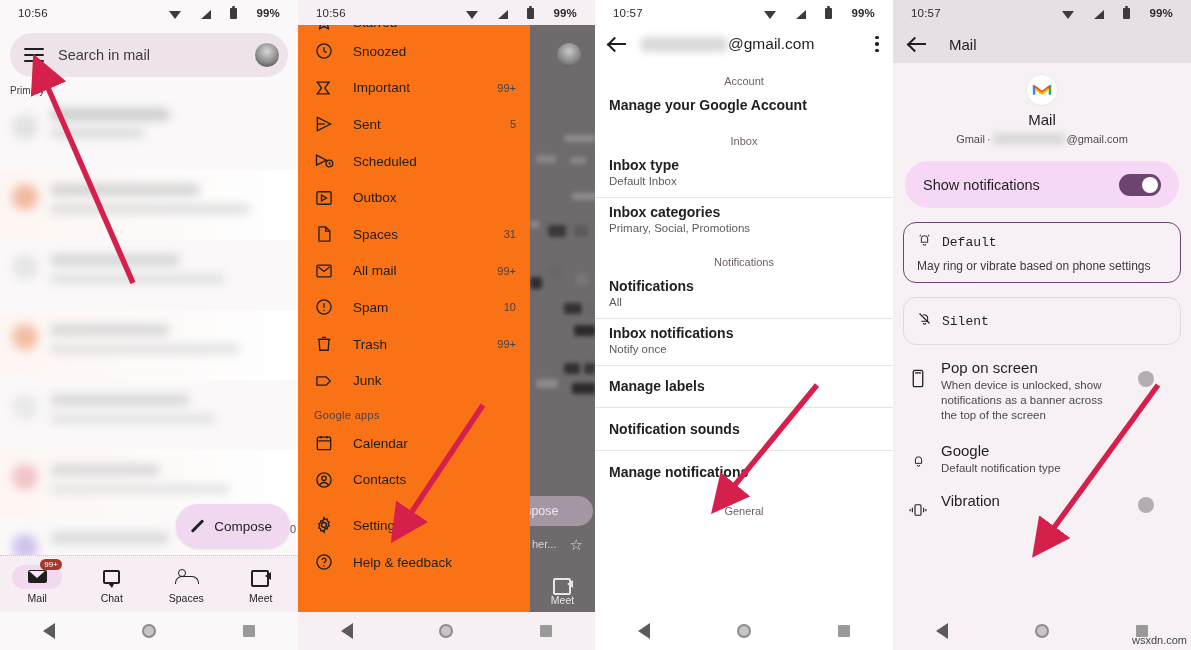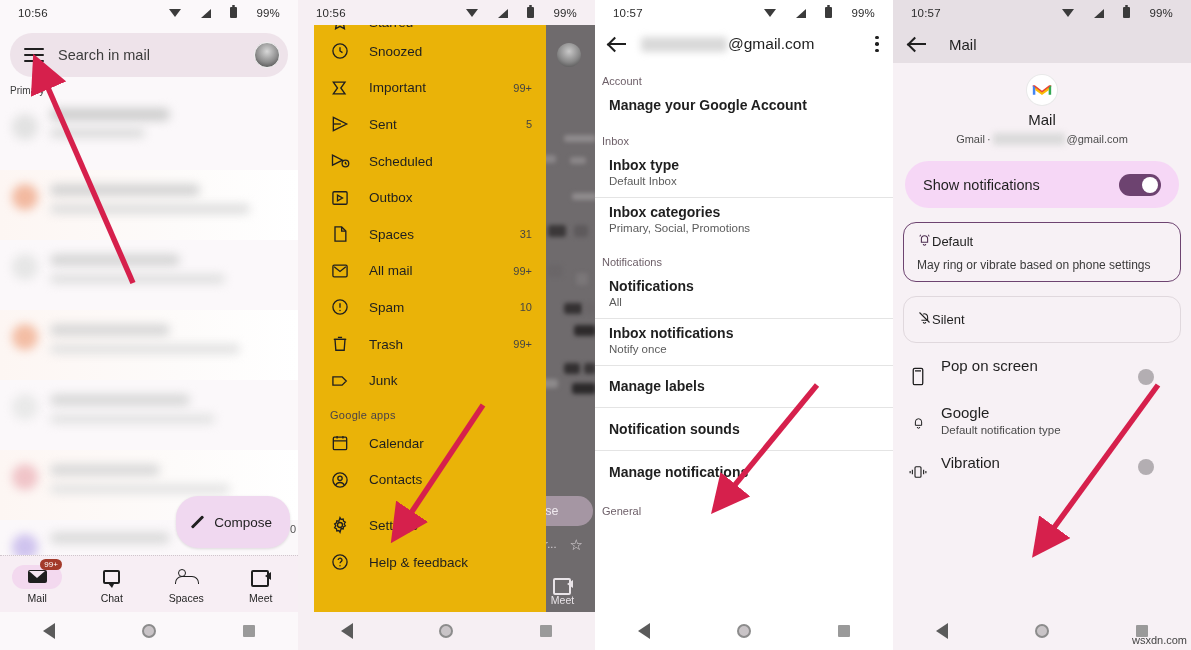--- a/index.html
+++ b/index.html
@@ -16,21 +16,21 @@
   .p2 { width: 297px; background: #f6eff3; }
   .p3 { width: 298px; background: #ffffff; }
   .p4 { width: 298px; background: #f7f1f5; }
 
   
   .statusbar {
     height: 25px; display: flex; align-items: center;
     justify-content: space-between; padding: 0 18px;
     font-size: 11.5px; color: #2b2b2b; letter-spacing: .2px;
   }
-  .statusbar .right { display: flex; align-items: center; gap: 19px; }
+  .statusbar .right { display: flex; align-items: flex-end; gap: 19px; font-weight: bold; }
   .sb-ico { display: inline-block; }
   .wifi { width: 12px; height: 9px; position: relative; }
   .wifi::after{
     content:""; position:absolute; left:0; top:1px;
     border-left:6px solid transparent; border-right:6px solid transparent;
     border-top:8px solid #3b3b3b;
   }
   .cell { width: 11px; height: 10px; position: relative; }
   .cell::after{
     content:""; position:absolute; right:0; bottom:0;
@@ -65,21 +65,21 @@
   .primary-lbl{font-size:10px;color:#3c3c3c;margin:8px 0 2px 10px;}
 
   .mail-list{ position:absolute; top:100px; left:0; right:0; bottom:95px; }
   .mrow{ height:70px; position:relative; padding:10px 12px; }
   .mrow.alt{ background:linear-gradient(90deg,#fdf6f3 0%, #fdfbfa 60%, #ffffff 100%); }
   .mblob{ position:absolute; border-radius:6px; filter: blur(5px); }
   .mav{ width:26px;height:26px;border-radius:50%; filter: blur(5px); position:absolute; left:12px; top:14px;}
 
   .compose{
     position:absolute; right:8px; bottom:102px;
-    background:#f0d8f0; border-radius:22px; height:52px;
+    background:#f0d8f0; border-radius:22px; height:44px;
     display:flex; align-items:center; gap:9px; padding:0 18px 0 14px;
     box-shadow:0 1px 3px rgba(0,0,0,.12);
   }
   .compose span{font-size:13.5px;color:#1f1f1f;}
   .pencil{width:15px;height:15px;position:relative;}
   .pencil::before{content:"";position:absolute;left:6px;top:-1px;width:3px;height:16px;background:#1f1f1f;transform:rotate(45deg);border-radius:1px;}
 
   .zero-mark{position:absolute;right:2px;bottom:115px;font-size:11px;color:#555;}
   .star-mark{position:absolute;right:14px;bottom:78px;font-size:15px;color:#3c3c3c;}
 
@@ -101,21 +101,21 @@
   .chatico{width:17px;height:14px;border:2px solid #1f1f1f;border-radius:2px;position:relative;}
   .chatico::after{content:"";position:absolute;left:2px;bottom:-6px;border-left:5px solid transparent;border-right:3px solid transparent;border-top:6px solid #1f1f1f;}
   .spacesico{width:22px;height:15px;position:relative;}
   .spacesico::before{content:"";position:absolute;left:3px;top:0;width:6px;height:6px;border:1.8px solid #1f1f1f;border-radius:50%;}
   .spacesico::after{content:"";position:absolute;left:0;bottom:0;width:22px;height:7px;border:1.8px solid #1f1f1f;border-radius:7px 7px 0 0;border-bottom:none;}
   .meetico{width:20px;height:13px;position:relative;}
   .meetico::before{content:"";position:absolute;left:0;top:0;width:14px;height:13px;border:2px solid #1f1f1f;border-radius:2px;}
   .meetico::after{content:"";position:absolute;right:0;top:2px;border-top:4.5px solid transparent;border-bottom:4.5px solid transparent;border-right:6px solid #1f1f1f;}
 
   
-  .drawer{ position:absolute; top:25px; left:16px; width:232px; bottom:38px; background:#eab308; overflow:hidden;}
+  .drawer{ position:absolute; top:25px; left:0; width:232px; bottom:38px; background:#f97316; overflow:hidden;}
   .dr-item{ height:36.6px; display:flex; align-items:center; padding:0 14px 0 16px; gap:19px; }
   .dr-ico{width:20px;height:20px;flex:0 0 20px;color:#1f1f1f;}
   .dr-ico svg{width:20px;height:20px;display:block;}
   .dr-lbl{font-size:13.5px;color:#1f1f1f;flex:1;}
   .dr-cnt{font-size:11px;color:#444;}
   .dr-section{font-size:11px;color:#4a4247;padding:10px 0 4px 16px;letter-spacing:.3px;}
   .dr-gap{height:9px;}
 
   .scrim{ position:absolute; top:25px; left:232px; right:0; bottom:38px; background:#6f6b6d; }
   .scrim .sc-av{position:absolute;top:18px;right:14px;width:24px;height:24px;border-radius:50%;
@@ -133,21 +133,21 @@
   
   .p3-appbar{height:38px;display:flex;align-items:center;gap:14px;padding:0 14px;}
   .backarrow{width:18px;height:14px;position:relative;flex:0 0 18px;cursor:pointer;}
   .backarrow::before{content:"";position:absolute;left:0;top:6px;width:17px;height:2px;background:#1f1f1f;}
   .backarrow::after{content:"";position:absolute;left:0;top:2px;width:9px;height:9px;border-left:2px solid #1f1f1f;border-bottom:2px solid #1f1f1f;transform:rotate(45deg);}
   .blur-email{display:inline-block;width:86px;height:15px;background:#d9d9d9;filter:blur(3.5px);border-radius:2px;vertical-align:middle;}
   .p3-title{font-size:15.5px;color:#1f1f1f;display:flex;align-items:center;gap:1px;flex:1;}
   .kebab{width:4px;display:flex;flex-direction:column;gap:3px;align-items:center;cursor:pointer;}
   .kebab i{width:3.5px;height:3.5px;background:#1f1f1f;border-radius:50%;display:block;}
 
-  .s-head{font-size:11px;color:#6d5f68;padding:12px 14px 4px 7px;}
+  .s-head{font-size:11px;color:#6d5f68;padding:12px 14px 4px 14px;text-align:center;}
   .s-row{padding:6px 14px 10px 14px;}
   .s-row .t{font-size:14px;color:#1f1f1f;font-weight:bold;}
   .s-row .sub{font-size:11.5px;color:#5b5b5b;margin-top:2px;}
   .s-div{height:1px;background:#e4e4e4;margin:0;}
 
   
   .p4-appbar{height:38px;display:flex;align-items:center;gap:22px;padding:0 16px;background:#e6dfe4;}
   .p4-title{font-size:15px;color:#1f1f1f;}
   .app-hero{display:flex;flex-direction:column;align-items:center;padding-top:12px;}
   .gm-icon{width:30px;height:30px;border-radius:50%;background:#fff;display:flex;align-items:center;justify-content:center;box-shadow:0 0 0 1px #e9e9e9;}
@@ -163,21 +163,21 @@
   .toggle-card .lbl{font-size:14.5px;color:#1f1f1f;}
   .sw{width:42px;height:22px;border-radius:12px;position:relative;}
   .sw.on{background:#6d4370;}
   .sw.on::after{content:"";position:absolute;right:3px;top:3px;width:16px;height:16px;border-radius:50%;background:#fff;}
   .sw.off{background:#4b464a;}
   .sw.off::after{content:"";position:absolute;left:3px;top:3px;width:16px;height:16px;border-radius:50%;background:#b3aeb2;}
 
   .opt-card{margin:14px 10px 0 10px;border-radius:13px;padding:9px 13px;}
   .opt-card.sel{border:1.6px solid #6d4370;}
   .opt-card.plain{border:1px solid #e0d8dd;}
-  .opt-head{display:flex;align-items:center;}
+  .opt-head{display:flex;align-items:center;gap:10px;font-family:Liberation Mono, monospace;}
   .opt-head .t{font-size:13px;color:#1f1f1f;}
   .opt-desc{font-size:12px;color:#3a3a3a;margin-top:7px;}
 
   .pref-row{display:flex;align-items:flex-start;gap:14px;padding:14px 14px 0 16px;}
   .pref-ico{width:18px;flex:0 0 18px;display:flex;justify-content:center;padding-top:10px;}
   .pref-body{flex:1;}
   .pref-t{font-size:15px;color:#1f1f1f;}
   .pref-d{font-size:11.5px;color:#4a4a4a;margin-top:2px;line-height:1.32;}
   .pref-sw{flex:0 0 42px;padding-top:9px;}
 
@@ -679,20 +679,21 @@
 
     <div class="pref-row">
       <span class="pref-ico">
         <svg width="14" height="19" viewBox="0 0 16 22" fill="none" stroke="#1f1f1f" stroke-width="1.5">
             <rect x="2.5" y="1.5" width="11" height="19" rx="1.8"></rect>
             <path d="M4.5 4.5h7"></path>
           </svg>
       </span>
       <span class="pref-body">
         <div class="pref-t">Pop on screen</div>
+        <div class="pref-d">When device is unlocked, show notifications as a banner across the top of the screen</div>
       </span>
       <span class="pref-sw"><span class="sw off"></span></span>
     </div>
 
     <div class="pref-row" style="padding-top:18px;">
       <span class="pref-ico">
         <svg width="15" height="17" viewBox="0 0 24 24" fill="none" stroke="#1f1f1f" stroke-width="1.6">
             <path d="M7 16.5h10V11a5 5 0 00-10 0z"></path>
             <path d="M10 19.2a2 2 0 004 0"></path>
           </svg>

